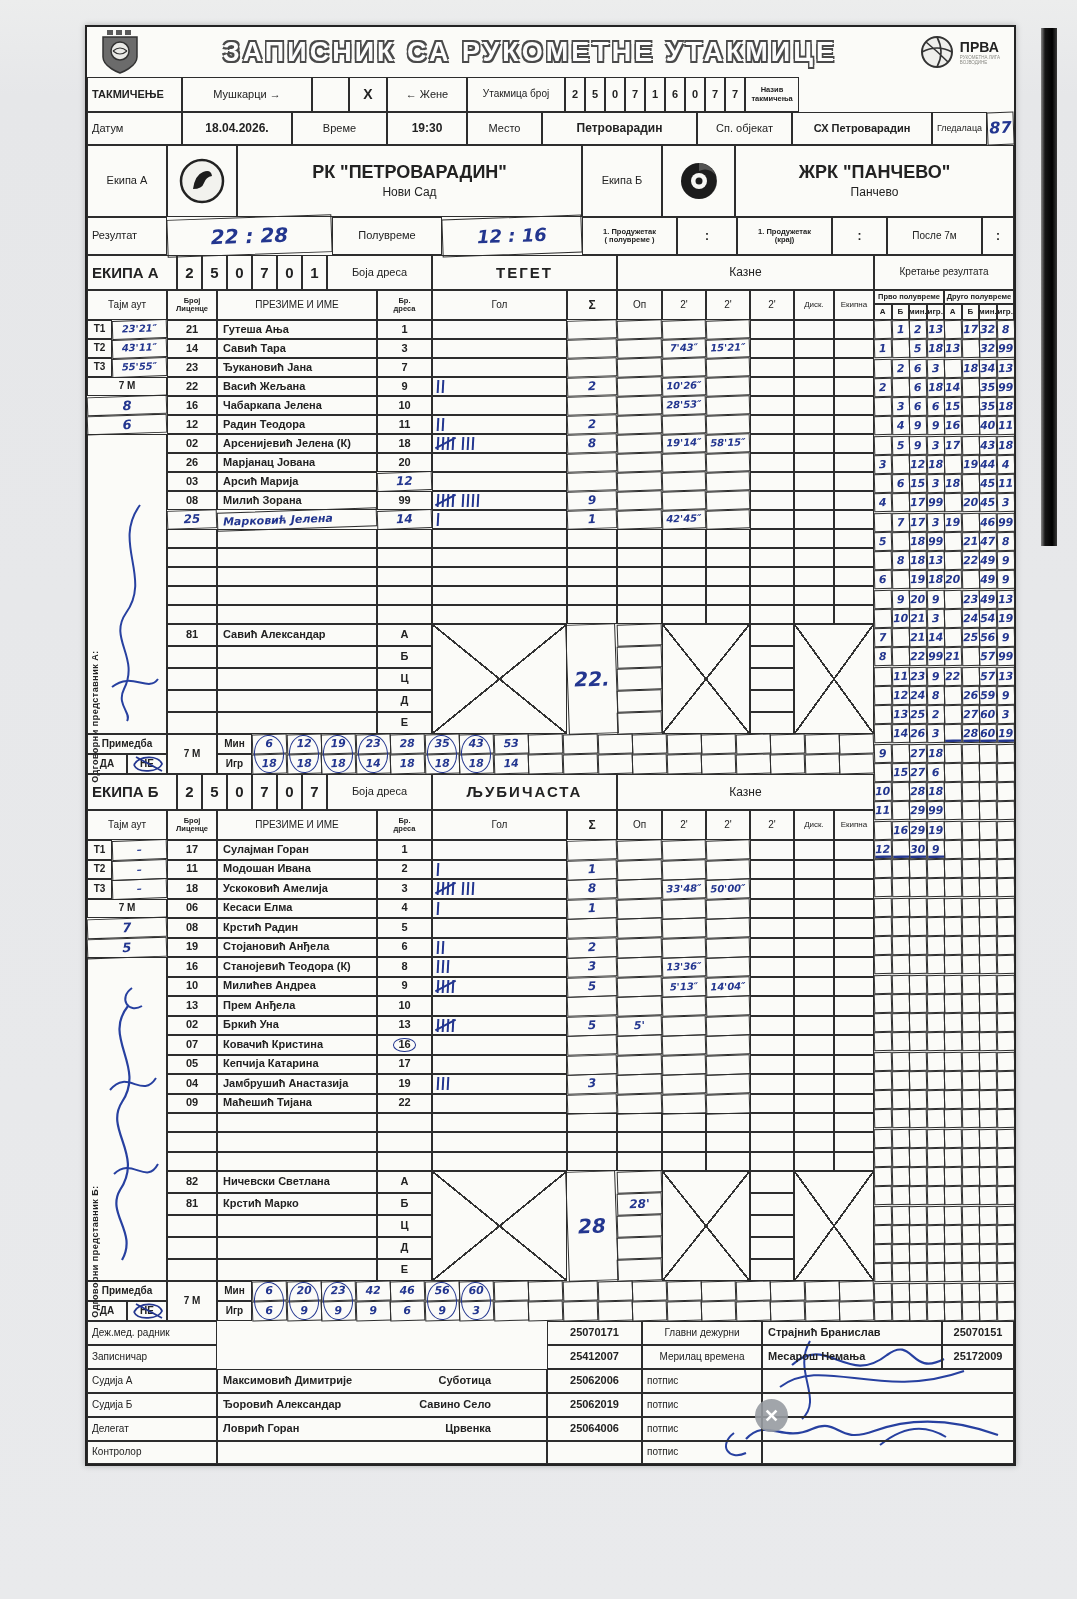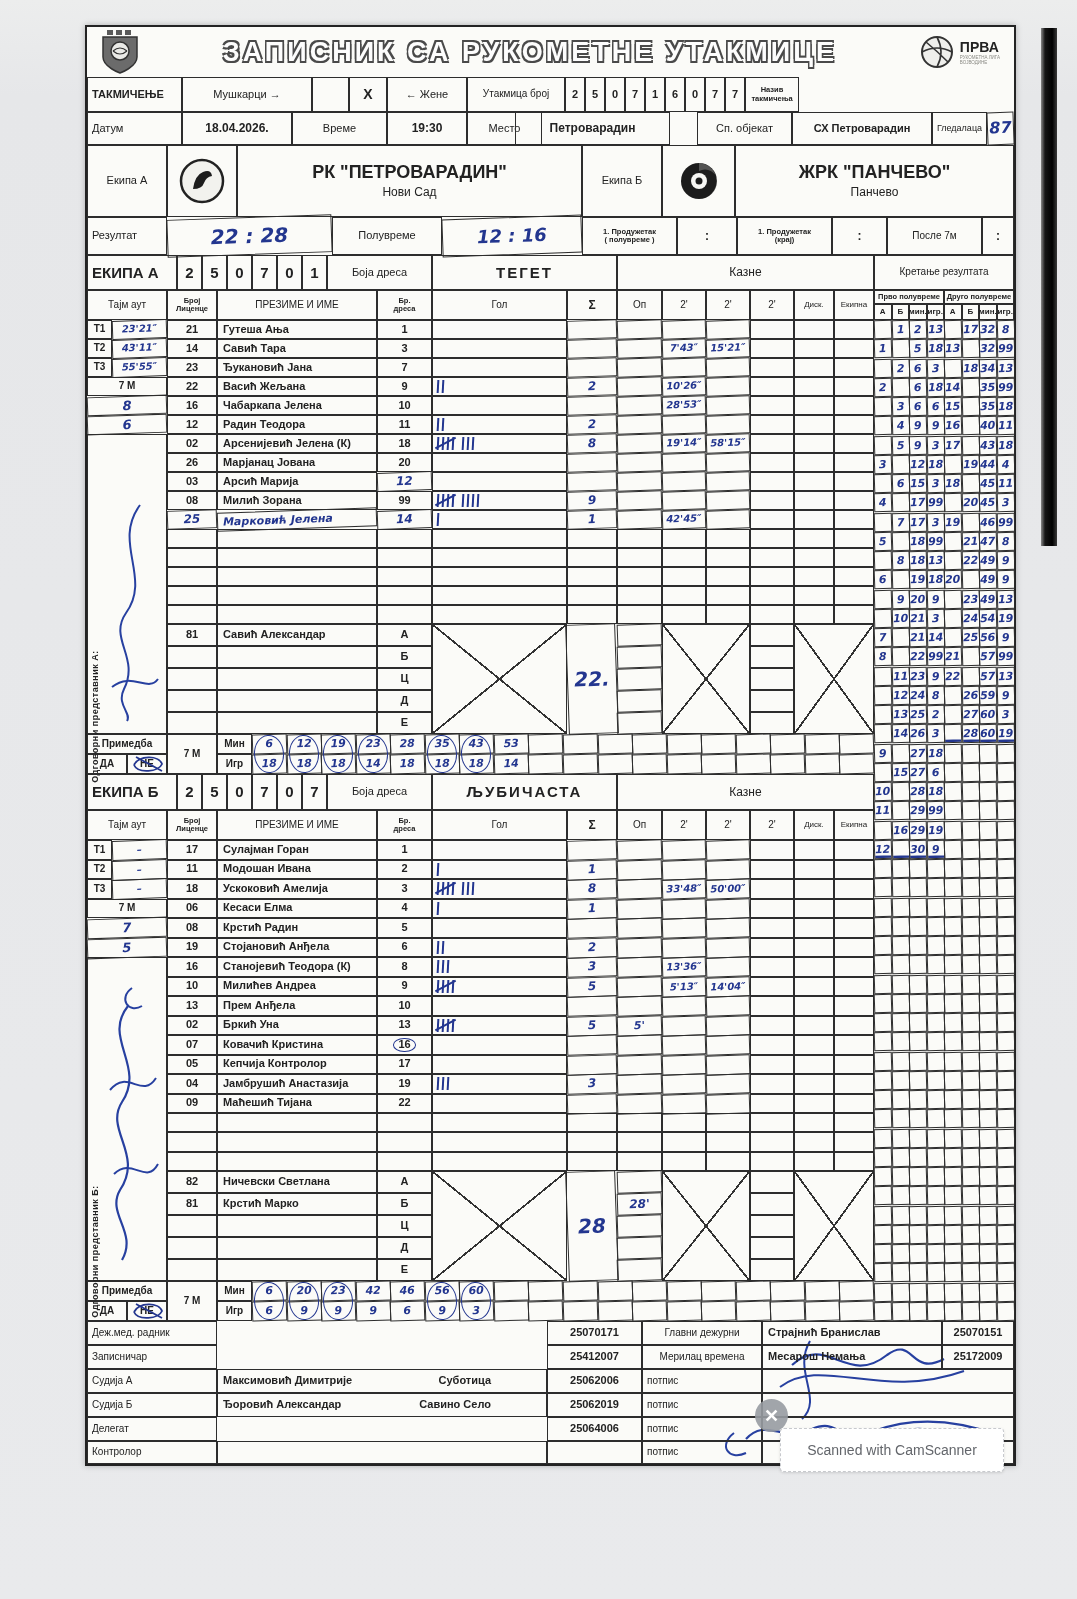--- a/index.html
+++ b/index.html
@@ -79,21 +79,21 @@
     <div class="cell sm" style="left:658px;top:50px;width:54px;height:35px;flex-direction:column">
       <span>Назив</span>
         <span>такмичења</span>
     </div>
 
     <div class="cell t11 left" style="left:0;top:85px;width:95px;height:33px">Датум</div>
     <div class="cell p t12" style="left:95px;top:85px;width:110px;height:33px">18.04.2026.</div>
     <div class="cell t11" style="left:205px;top:85px;width:95px;height:33px">Време</div>
     <div class="cell p t12" style="left:300px;top:85px;width:80px;height:33px">19:30</div>
     <div class="cell t11" style="left:380px;top:85px;width:75px;height:33px">Место</div>
-    <div class="cell p t12" style="left:428px;top:85px;width:155px;height:33px">Петроварадин</div>
+    <div class="cell p t12" style="left:455px;top:85px;width:155px;height:33px">Петроварадин</div>
     <div class="cell t11" style="left:610px;top:85px;width:95px;height:33px">Сп. објекат</div>
     <div class="cell p t11" style="left:705px;top:85px;width:140px;height:33px">СХ Петроварадин</div>
     <div class="cell t9" style="left:845px;top:85px;width:55px;height:33px">Гледалаца</div>
     <div class="cell hw hw16" style="left:900px;top:85px;width:27px;height:33px">87</div>
 
     <div class="cell t11" style="left:0;top:118px;width:80px;height:72px">Екипа А</div>
     <div class="cell" style="left:80px;top:118px;width:70px;height:72px">
       <svg width="50" height="50" viewBox="0 0 50 50">
         <circle cx="25" cy="25" r="21" fill="#f2f2ee" stroke="#222" stroke-width="2.5"></circle>
         <path d="M16 33 q2 -14 10 -17 q8 -3 9 4 q-6 1 -8 7 q-2 6 -11 6 z" fill="#1d1d1d"></path>
@@ -682,21 +682,21 @@
       </div>
       <div class="cell goalcell" style="left: 345px; top: 1008px; width: 135px; height: 19.5px;"></div>
       <div class="cell hw hw12" style="left: 480px; top: 1008px; width: 50px; height: 19.5px;"></div>
       <div class="cell hw hw11" style="left: 530px; top: 1008px; width: 45px; height: 19.5px;"></div>
       <div class="cell hw hw10" style="left: 575px; top: 1008px; width: 44px; height: 19.5px;"></div>
       <div class="cell hw hw10" style="left: 619px; top: 1008px; width: 44px; height: 19.5px;"></div>
       <div class="cell" style="left: 663px; top: 1008px; width: 44px; height: 19.5px;"></div>
       <div class="cell" style="left: 707px; top: 1008px; width: 40px; height: 19.5px;"></div>
       <div class="cell" style="left: 747px; top: 1008px; width: 40px; height: 19.5px;"></div>
       <div class="cell p" style="left: 80px; top: 1027.5px; width: 50px; height: 19.5px;">05</div>
-      <div class="cell pn" style="left: 130px; top: 1027.5px; width: 160px; height: 19.5px;">Кепчија Контролор</div>
+      <div class="cell pn" style="left: 130px; top: 1027.5px; width: 160px; height: 19.5px;">Кепчија Катарина</div>
       <div class="cell p" style="left: 290px; top: 1027.5px; width: 55px; height: 19.5px;">17</div>
       <div class="cell goalcell" style="left: 345px; top: 1027.5px; width: 135px; height: 19.5px;"></div>
       <div class="cell hw hw12" style="left: 480px; top: 1027.5px; width: 50px; height: 19.5px;"></div>
       <div class="cell hw hw11" style="left: 530px; top: 1027.5px; width: 45px; height: 19.5px;"></div>
       <div class="cell hw hw10" style="left: 575px; top: 1027.5px; width: 44px; height: 19.5px;"></div>
       <div class="cell hw hw10" style="left: 619px; top: 1027.5px; width: 44px; height: 19.5px;"></div>
       <div class="cell" style="left: 663px; top: 1027.5px; width: 44px; height: 19.5px;"></div>
       <div class="cell" style="left: 707px; top: 1027.5px; width: 40px; height: 19.5px;"></div>
       <div class="cell" style="left: 747px; top: 1027.5px; width: 40px; height: 19.5px;"></div>
       <div class="cell p" style="left: 80px; top: 1047px; width: 50px; height: 19.5px;">04</div>
@@ -1296,27 +1296,30 @@
       <div class="cell" style="left: 675px; top: 1342px; width: 252px; height: 24px;"></div>
       <div class="cell t10 left" style="left: 0px; top: 1366px; width: 130px; height: 24px;">Судија Б</div>
       <div class="cell pn" style="left: 130px; top: 1366px; width: 330px; height: 24px;">
         <span>Ђоровић Александар</span>
         <span style="margin-left:auto;margin-right:55px">Савино Село</span>
       </div>
       <div class="cell p" style="left: 460px; top: 1366px; width: 95px; height: 24px;">25062019</div>
       <div class="cell t10 left" style="left: 555px; top: 1366px; width: 120px; height: 24px;">потпис</div>
       <div class="cell" style="left: 675px; top: 1366px; width: 252px; height: 24px;"></div>
       <div class="cell t10 left" style="left: 0px; top: 1390px; width: 130px; height: 24px;">Делегат</div>
+      <div class="cell pn" style="left: 130px; top: 1390px; width: 330px; height: 24px;">
+        <span>Ловрић Горан</span>
+        <span style="margin-left:auto;margin-right:55px">Црвенка</span>
+      </div>
       <div class="cell p" style="left: 460px; top: 1390px; width: 95px; height: 24px;">25064006</div>
       <div class="cell t10 left" style="left: 555px; top: 1390px; width: 120px; height: 24px;">потпис</div>
       <div class="cell" style="left: 675px; top: 1390px; width: 252px; height: 24px;"></div>
       <div class="cell t10 left" style="left: 0px; top: 1414px; width: 130px; height: 23px;">Контролор</div>
       <div class="cell pn" style="left: 130px; top: 1414px; width: 330px; height: 23px;">
         <span></span>
       </div>
       <div class="cell p" style="left: 460px; top: 1414px; width: 95px; height: 23px;"></div>
       <div class="cell t10 left" style="left: 555px; top: 1414px; width: 120px; height: 23px;">потпис</div>
       <div class="cell" style="left: 675px; top: 1414px; width: 252px; height: 23px;"></div>
     </div>
 
   <div class="cs-close">✕</div>
-  <div class="cs-box">Scanned with CamScanner</div>
 </div>
 
 </body></html>

